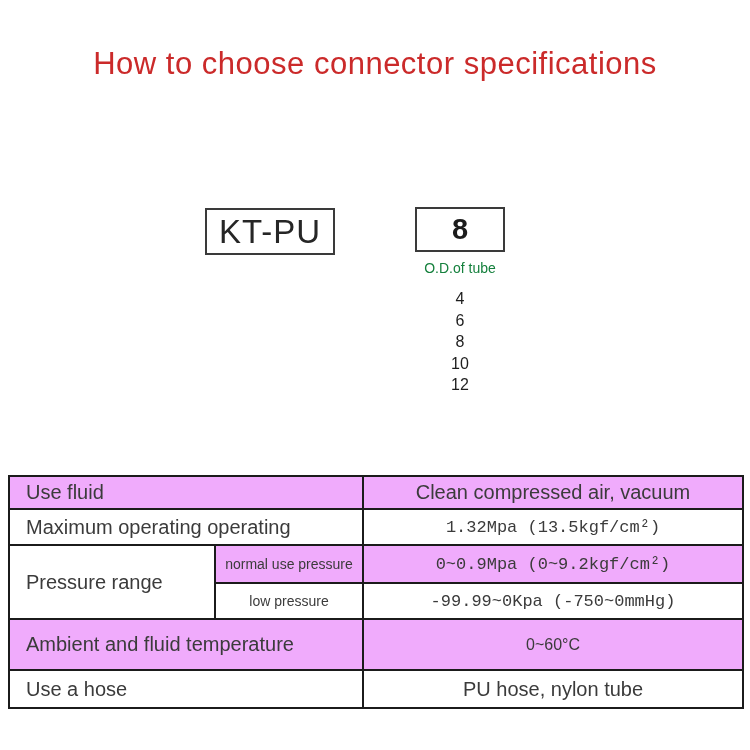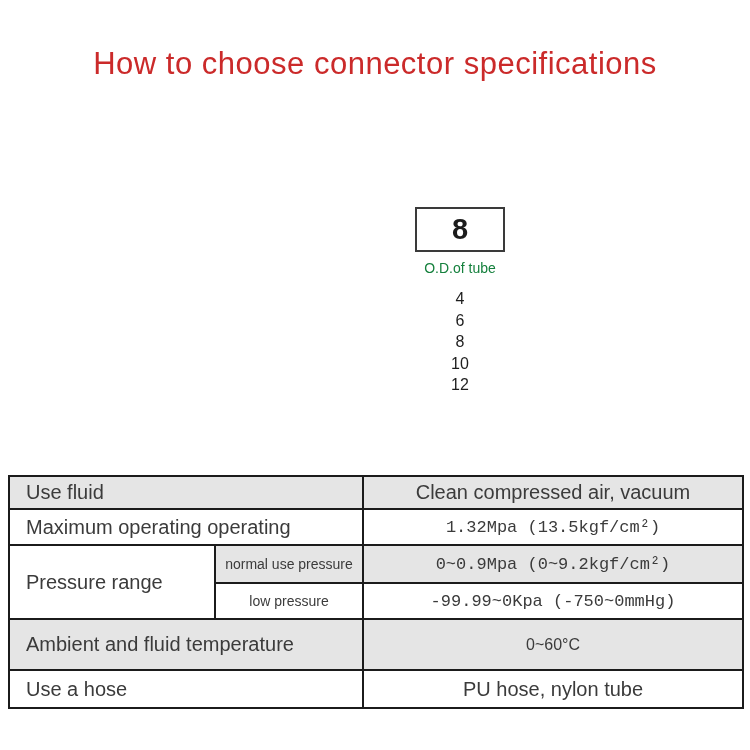--- a/index.html
+++ b/index.html
@@ -110,21 +110,21 @@
     color: #3b3b3b;
     overflow: hidden;
   }
   .row-use-fluid      { height: 33px; }
   .row-max-pressure   { height: 36px; }
   .row-normal         { height: 38px; }
   .row-low            { height: 36px; }
   .row-temperature    { height: 51px; margin-left: 48px; }
   .row-hose           { height: 38px; padding-left: 39px; }
 
-  .cell-beige { background: #e5e5e5; }
+  .cell-beige { background: #f0abfc; }
   .cell-white { background: #ffffff; }
 
   .label-cell {
     font-size: 20px;
     padding-left: 16px;
     text-align: left;
   }
   .sub-label-cell {
     font-size: 14px;
     text-align: center;
@@ -147,20 +147,23 @@
     color: #323232;
   }
 </style>
 </head>
 <body>
 
 <div class="canvas">
 
   <h1 class="page-title">How to choose connector specifications</h1>
 
+  <div class="series-box">
+    <span>KT-PU</span>
+  </div>
 
   <div class="size-box">
     <span>8</span>
   </div>
 
   <div class="size-caption">O.D.of tube</div>
 
   <div class="size-options">
     <span class="size-option">4</span>
     <span class="size-option">6</span>

